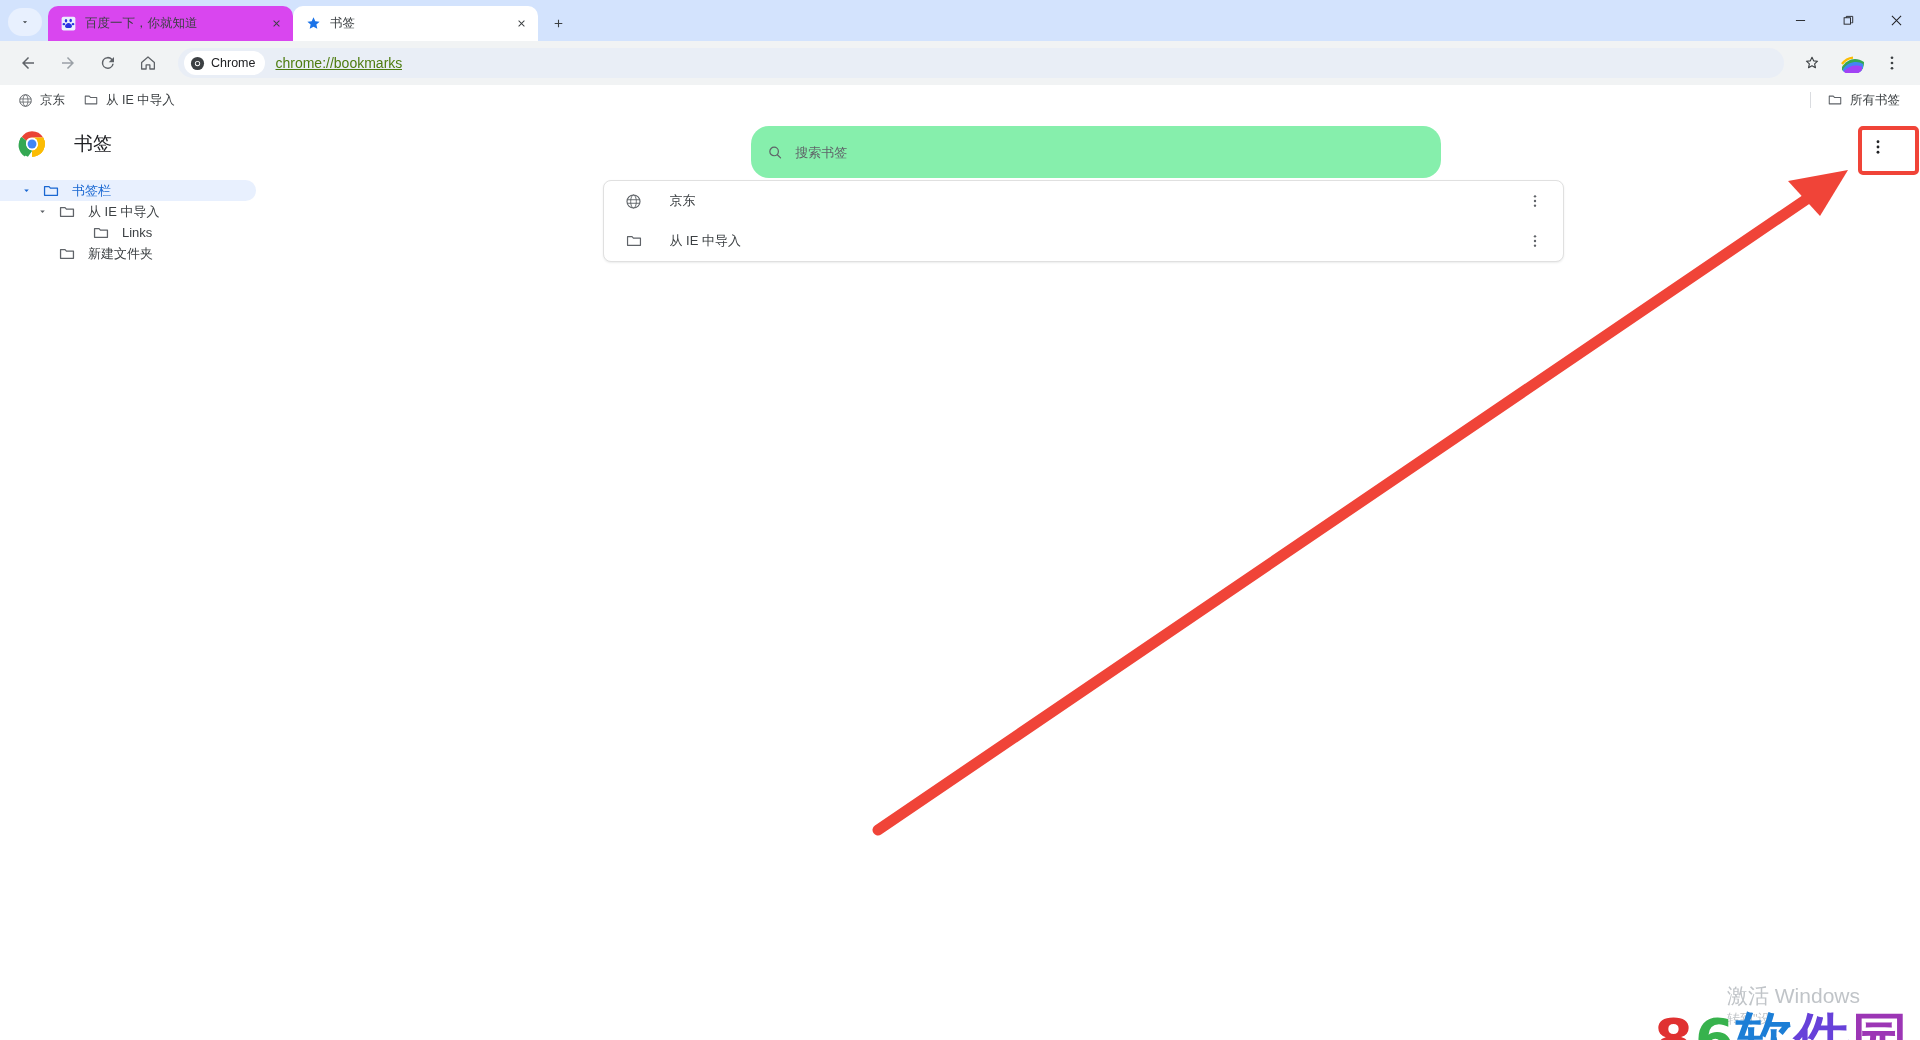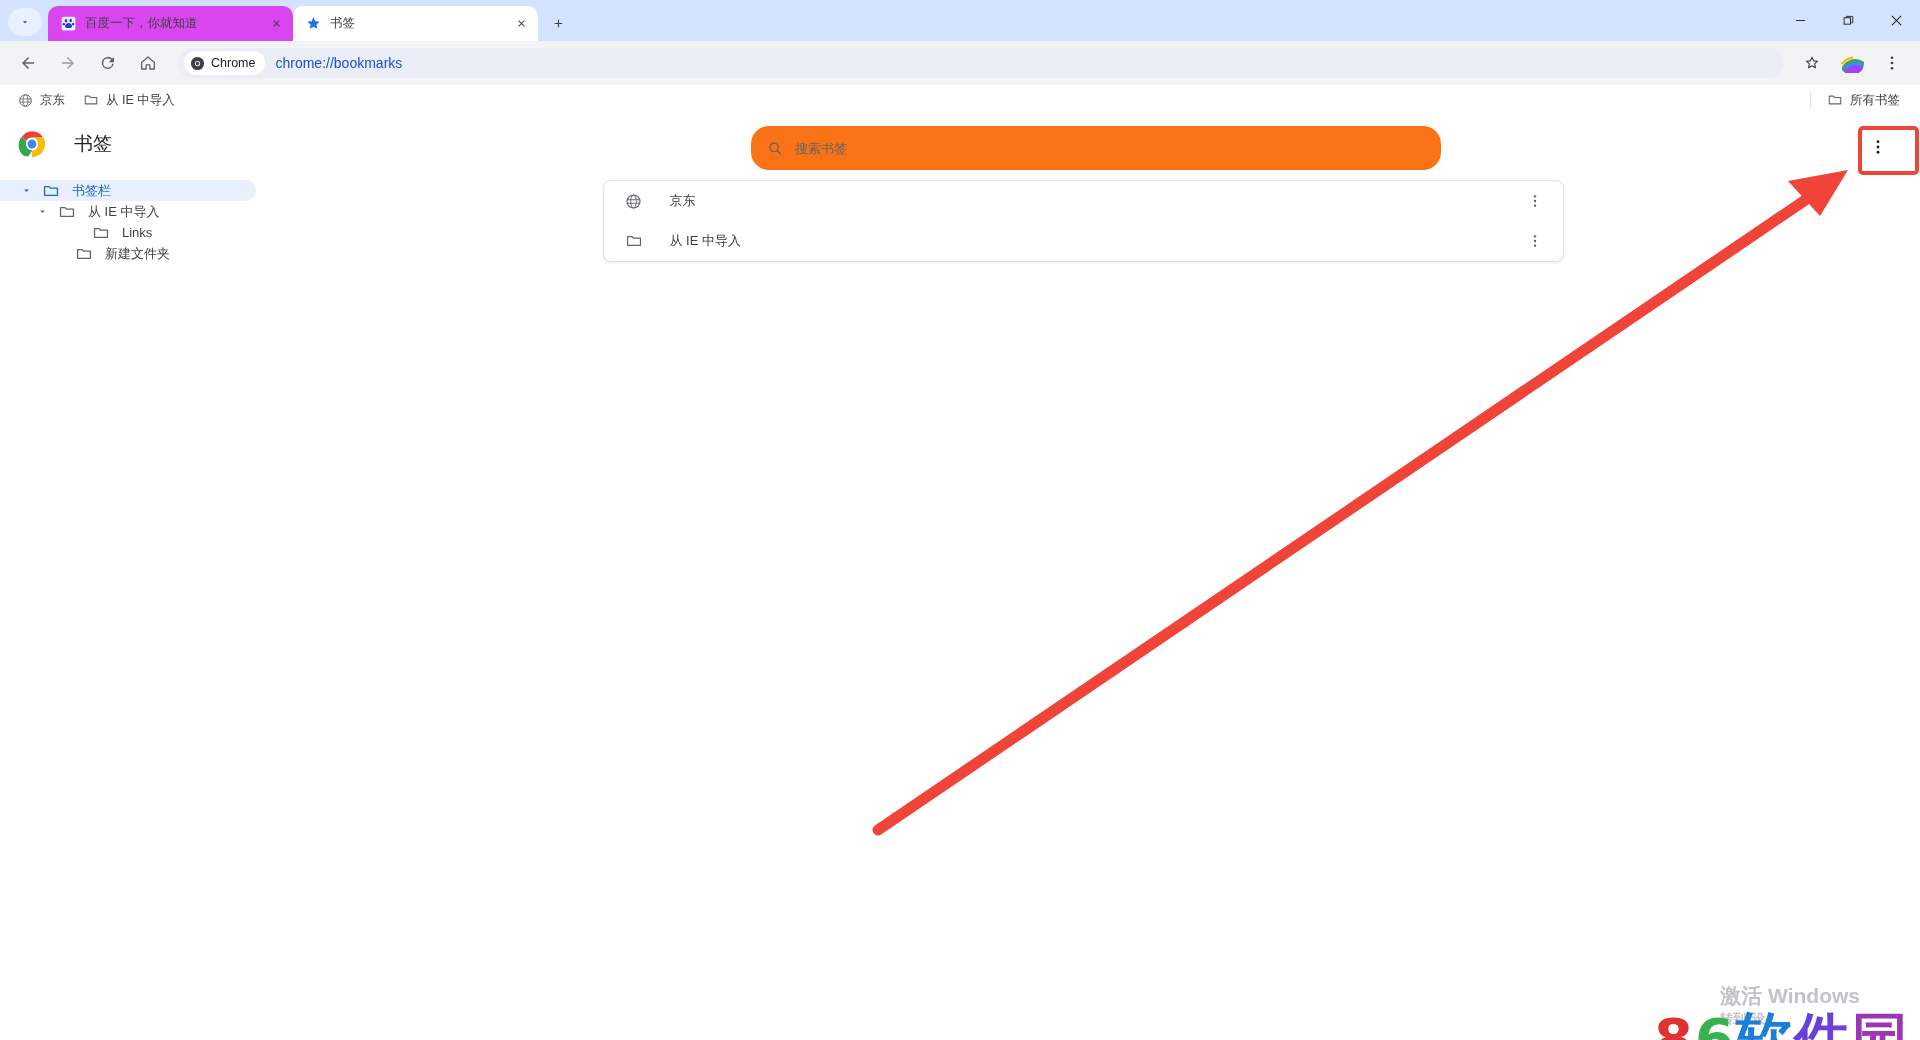--- a/index.html
+++ b/index.html
@@ -106,22 +106,22 @@
     border-radius: 12px;
     display: flex; align-items: center;
     padding: 0 10px 0 6px;
     margin-right: 10px;
     flex: 0 0 auto;
   }
   .chrome-chip-label {
     font-size: 12.5px; color: #202124; margin-left: 6px;
   }
   .omnibox-url {
-    font-size: 14px; color: #1d4ed8;
-    white-space: nowrap; overflow: hidden;
+    font-size: 14px; color: #4d7c0f;
+    white-space: nowrap; overflow: hidden; text-decoration: underline;
   }
   .tb-right { display: flex; align-items: center; flex: 0 0 auto; }
   .avatar {
     width: 24px; height: 24px; border-radius: 50%;
     background: #f1f3f4;
     display: flex; align-items: center; justify-content: center;
     overflow: hidden;
   }
 
   
@@ -160,22 +160,22 @@
     margin-left: 28px;
     font-weight: 400;
   }
   .search-wrap {
     position: absolute;
     left: 751px;
     top: 10px;
     width: 690px;
   }
   .search-field {
-    height: 44px;
-    background: #f97316;
+    height: 52px;
+    background: #86efac;
     border-radius: 18px;
     display: flex; align-items: center;
     padding: 0 16px;
   }
   .search-input {
     border: none; background: transparent; outline: none;
     font-size: 13px; color: #3c4043;
     margin-left: 12px; width: 100%;
     font-family: "Liberation Sans", sans-serif;
   }
@@ -275,21 +275,20 @@
     pointer-events: none;
   }
 
   
   .win-watermark {
     position: absolute;
     right: 60px; bottom: 52px;
     text-align: left;
     color: #bdc1c6;
     user-select: none;
-    font-weight: bold;
   }
   .win-watermark .wm-line1 { font-size: 21px; line-height: 28px; color: #c0c4c8; }
   .win-watermark .wm-line2 { font-size: 13px; line-height: 18px; color: #c0c4c8; }
 
   .site-watermark {
     position: absolute;
     right: 10px; bottom: 2px;
     font-size: 56px;
     font-weight: bold;
     letter-spacing: 2px;
@@ -542,21 +541,21 @@
           </span>
           <span class="tree-folder">
             <svg width="18" height="18" viewBox="0 0 24 24">
               <path d="M3.4 6.2h6l1.8 2h9.4v9.6H3.4z" fill="none" stroke="#5f6368" stroke-width="1.7" stroke-linejoin="round"></path>
             </svg>
           </span>
           <span class="tree-label">Links</span>
         </div>
 
 
-        <div class="tree-row" style="padding-left:49px;">
+        <div class="tree-row" style="padding-left:32px;">
           <span class="tree-arrow empty">
             <svg width="11" height="11" viewBox="0 0 24 24">
                 <path d="M7 10l5 5 5-5z" fill="#5f6368"></path>
               </svg>
           </span>
           <span class="tree-folder">
             <svg width="18" height="18" viewBox="0 0 24 24">
               <path d="M3.4 6.2h6l1.8 2h9.4v9.6H3.4z" fill="none" stroke="#5f6368" stroke-width="1.7" stroke-linejoin="round"></path>
             </svg>
           </span>

